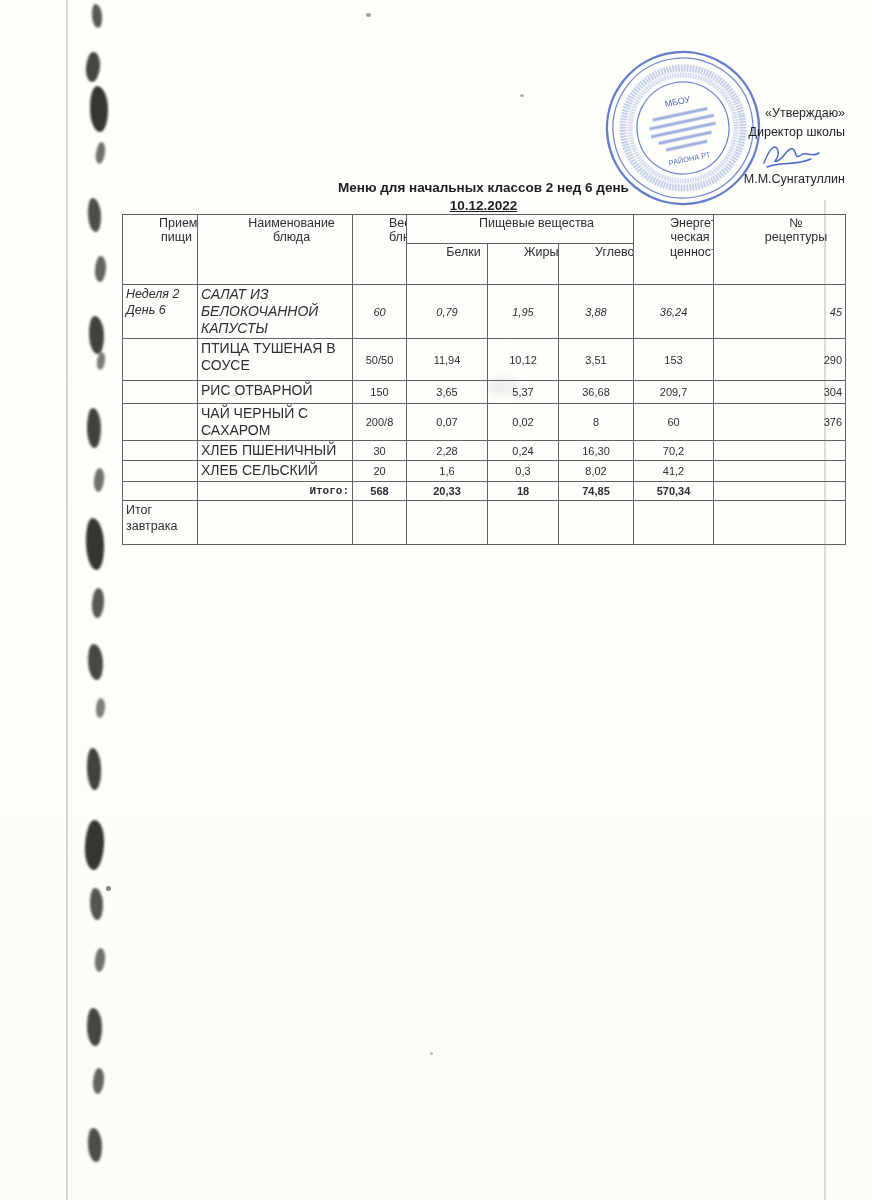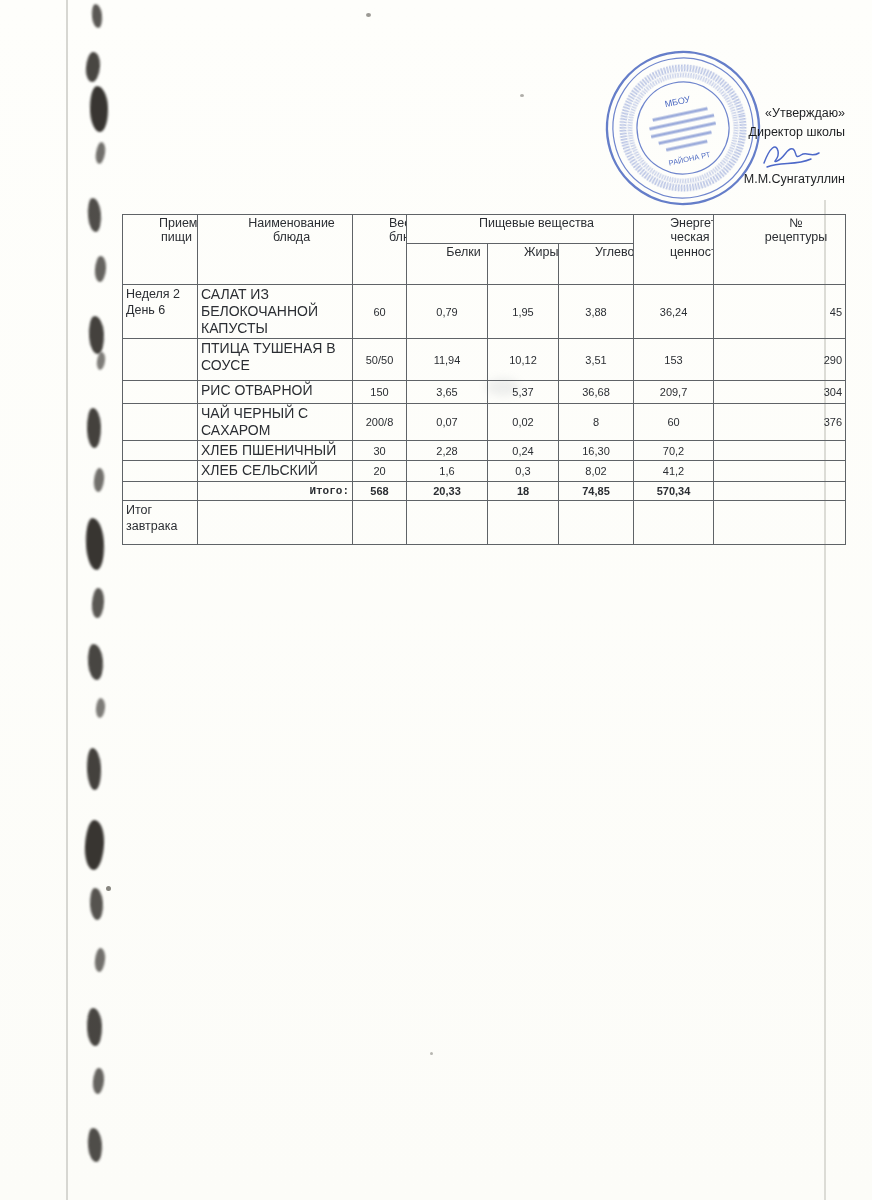--- a/index.html
+++ b/index.html
@@ -50,21 +50,21 @@
     padding:1px 3px;overflow:hidden;
   }
   table.menu th{
     font-weight:normal;font-size:12.5px;line-height:1.15;
     vertical-align:top;text-align:center;white-space:pre-line;padding-left:36px;
   }
   th.h-meal{text-align:left;}
   th.h-weight{text-align:left;}
   tr.hrow1{height:29px;}
   tr.hrow2{height:41px;}
-  tr.row-salad{height:46px;}
+  tr.row-salad{height:46px;font-style:italic;}
   tr.row-bird{height:42px;}
   tr.row-rice{height:23px;}
   tr.row-tea{height:32px;}
   tr.row-bread1{height:19px;}
   tr.row-bread2{height:18px;}
   tr.row-total{height:19px;}
   tr.row-footer{height:44px;}
   td.meal-cell{vertical-align:top;text-align:left;font-size:12.5px;line-height:1.3;white-space:pre-line;}
   td.dish-cell{vertical-align:top;text-align:left;font-size:14px;line-height:1.22;}
   td.num-cell{vertical-align:middle;text-align:center;}
@@ -135,20 +135,24 @@
         <line x1="-33" y1="-6" x2="33" y2="-6"></line>
         <line x1="-33" y1="2" x2="33" y2="2"></line>
         <line x1="-27" y1="10" x2="27" y2="10"></line>
         <line x1="-21" y1="18" x2="21" y2="18"></line>
       </g>
       <text y="-24" font-size="9" fill="#3f5ec1" stroke="none" text-anchor="middle" opacity="0.95">МБОУ</text>
       <text y="34" font-size="7.5" fill="#3f5ec1" stroke="none" text-anchor="middle" opacity="0.9">РАЙОНА РТ</text>
     </g>
   </svg>
 
+  <div class="title">
+    <div>Меню для начальных классов  2 нед 6 день</div>
+    <div class="date">10.12.2022</div>
+  </div>
 
   <table class="menu">
     <colgroup>
       <col style="width:75px">
         <col style="width:155px">
         <col style="width:54px">
       <col style="width:81px">
         <col style="width:71px">
         <col style="width:75px">
       <col style="width:80px">

